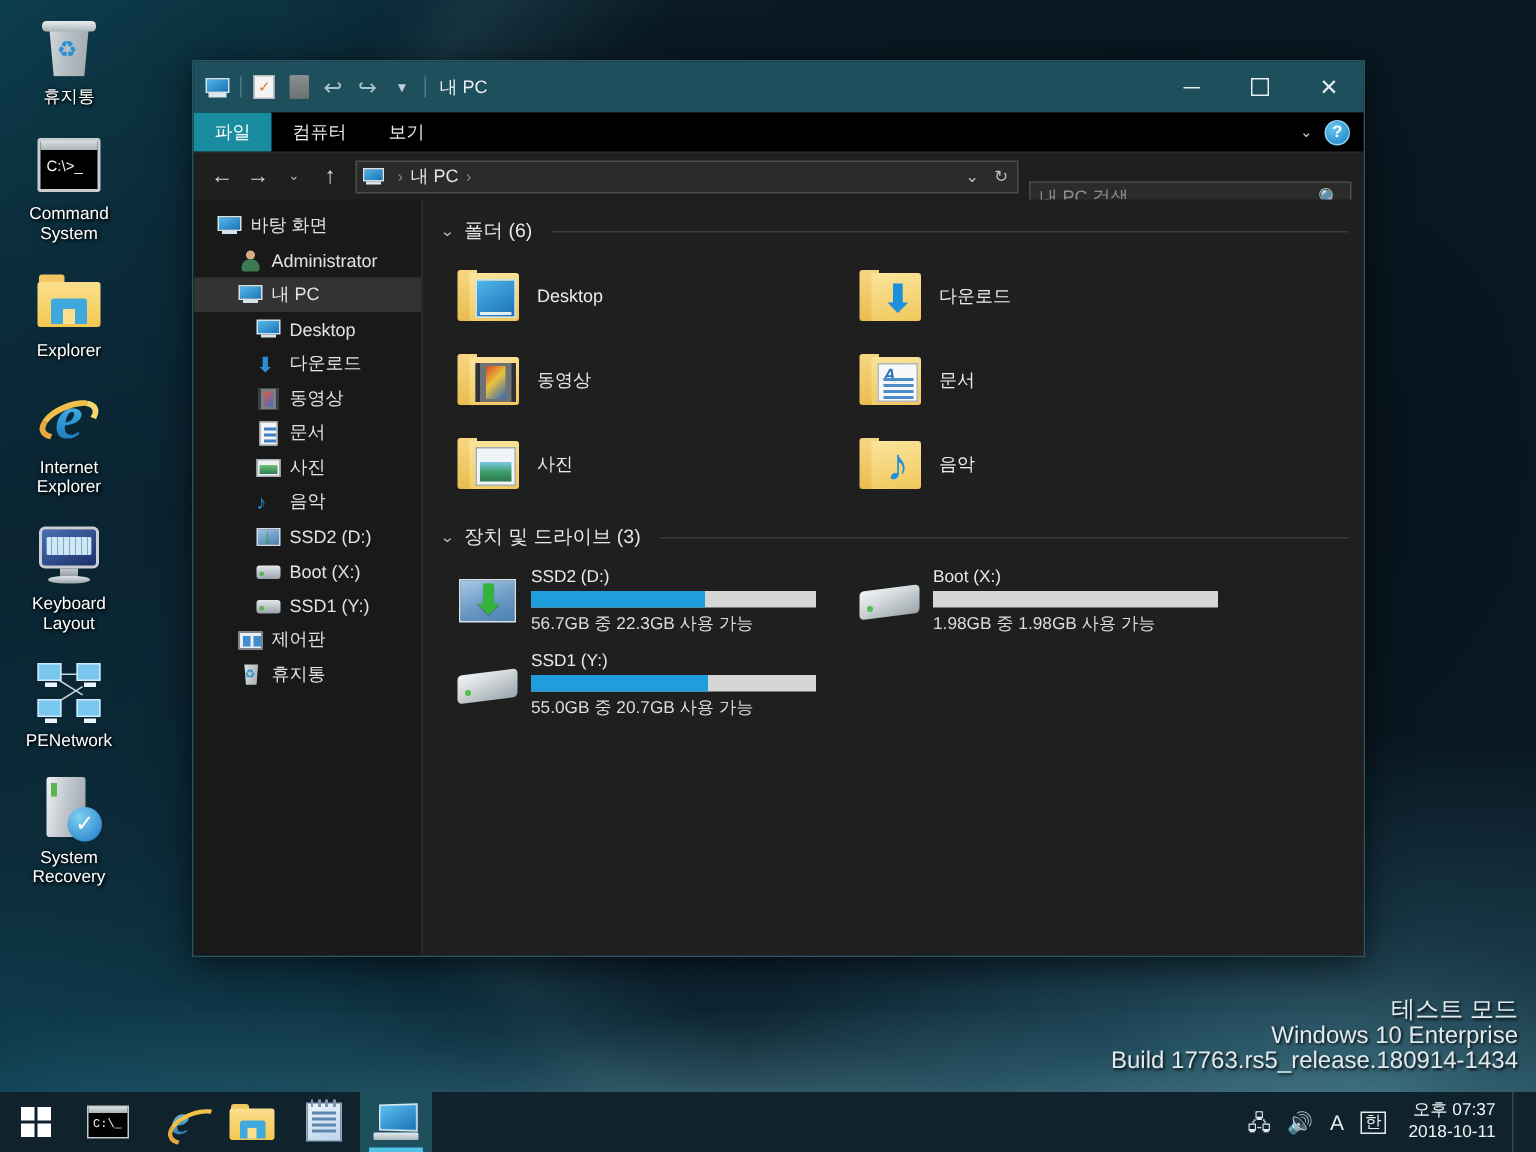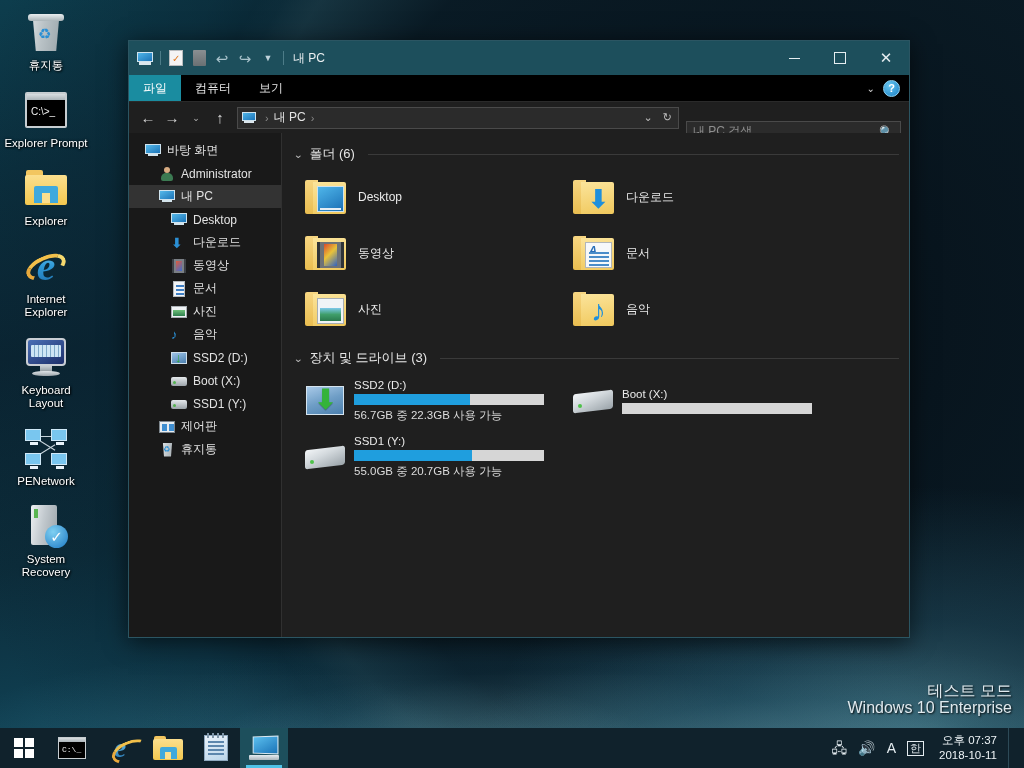--- a/index.html
+++ b/index.html
@@ -348,21 +348,21 @@
     <div class="lbl">휴지통</div>
   </div>
 
   <div class="desk-icon">
     <div class="glyph">
       <div class="ic-cmd">
           <div class="bar"></div>
           <div class="txt">C:\&gt;_</div>
         </div>
     </div>
-    <div class="lbl">Explorer Prompt</div>
+    <div class="lbl">Command System</div>
   </div>
 
   <div class="desk-icon">
     <div class="glyph">
       <div class="ic-folder2">
           <div class="tab"></div>
           <div class="body"></div>
           <div class="blue"></div>
         </div>
     </div>
@@ -666,20 +666,21 @@
         <div class="dtile">
           <span class="dicon hdd">
               <span class="body"></span>
               <span class="led"></span>
             </span>
           <span class="dinfo">
             <span class="dname" style="display:block">Boot (X:)</span>
             <span class="dbar" style="display:block">
                 <span class="fill" style="display:block;width:0%"></span>
               </span>
+            <span class="dfree" style="display:block">1.98GB 중 1.98GB 사용 가능</span>
           </span>
         </div>
 
         <div class="dtile">
           <span class="dicon hdd">
               <span class="body"></span>
               <span class="led"></span>
             </span>
           <span class="dinfo">
             <span class="dname" style="display:block">SSD1 (Y:)</span>
@@ -693,20 +694,21 @@
 
     </div>
   </div>
 
 
 </div>
 
 <div id="watermark">
   <div>테스트 모드</div>
   <div>Windows 10 Enterprise</div>
+  <div>Build 17763.rs5_release.180914-1434</div>
 </div>
 
 <div id="taskbar">
   <div id="start">
     <span class="win">
         <i></i>
         <i></i>
         <i></i>
         <i></i>
       </span>

